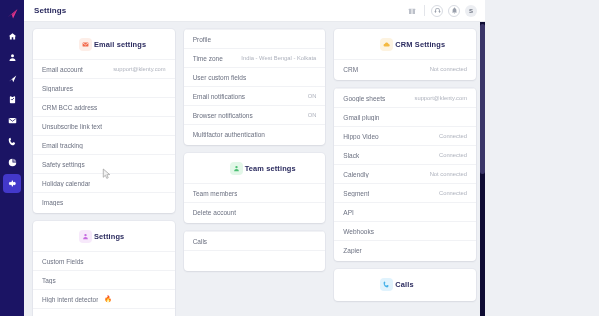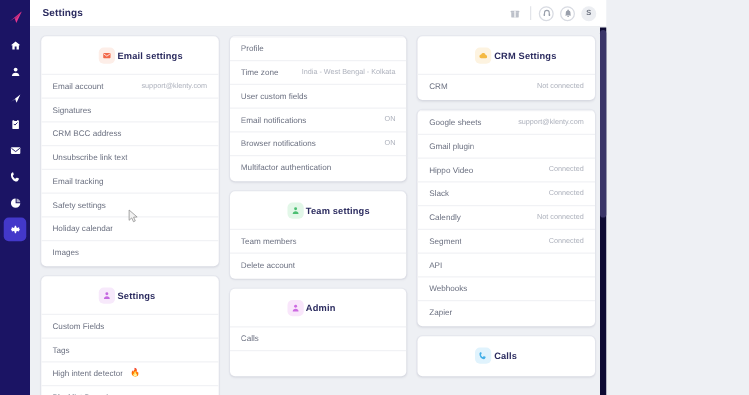--- a/index.html
+++ b/index.html
@@ -333,29 +333,20 @@
               <div class="card-title">Team settings</div>
             </div>
             <div class="row">
               <div class="row-label">Team members</div>
             </div>
             <div class="row">
               <div class="row-label">Delete account</div>
             </div>
           </div>
           <div class="card">
-            <div class="card-head">
-              <div class="card-ico" style="background: rgb(249, 230, 251);">
-                <svg width="7" height="7" viewBox="0 0 24 24" fill="#cd6ae2">
-                  <circle cx="12" cy="7" r="4"></circle>
-                  <path d="M4 21c0-4.4 3.6-7 8-7s8 2.6 8 7z"></path>
-                </svg>
-              </div>
-              <div class="card-title">Admin</div>
-            </div>
             <div class="row">
               <div class="row-label">Calls</div>
             </div>
             <div class="row"></div>
           </div>
         </div>
         <div class="column">
           <div class="card">
             <div class="card-head">
               <div class="card-ico" style="background: rgb(253, 243, 224);">

